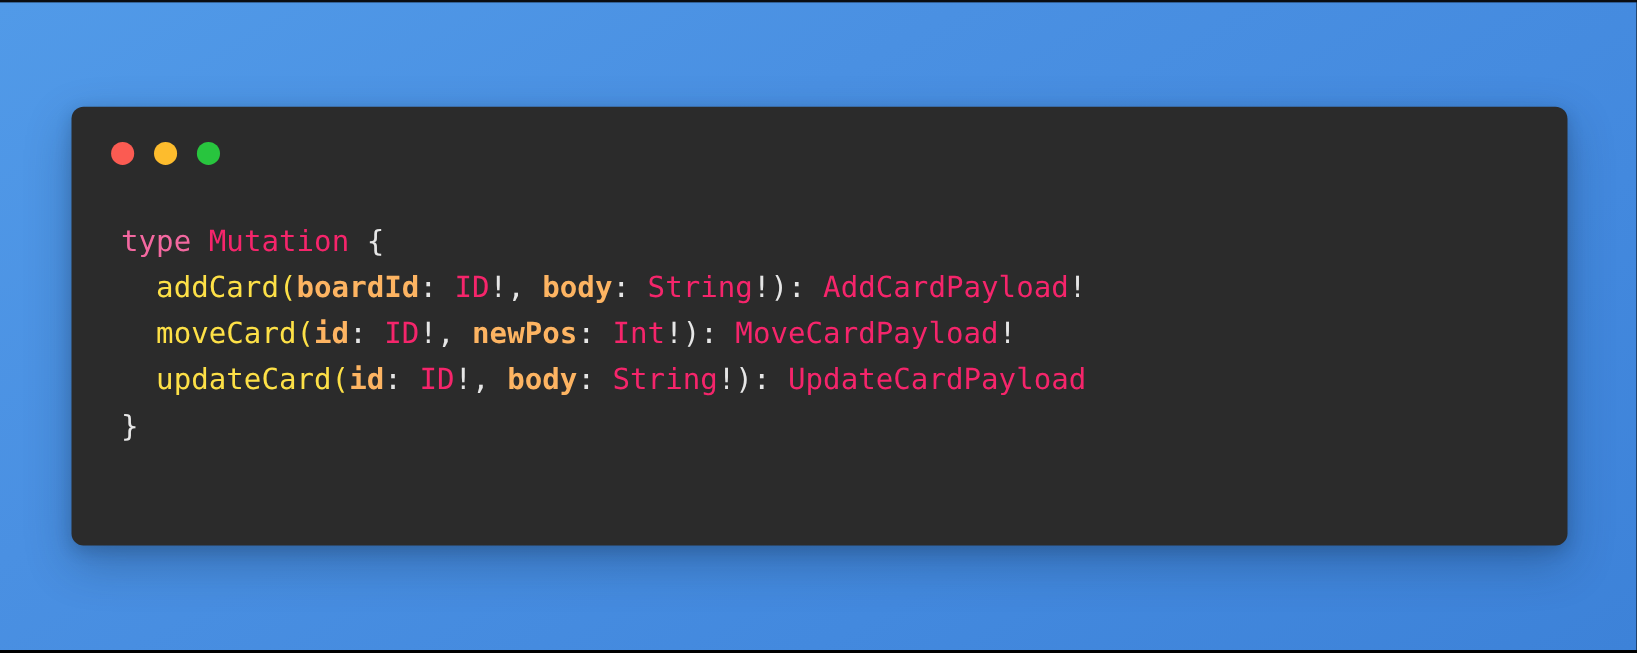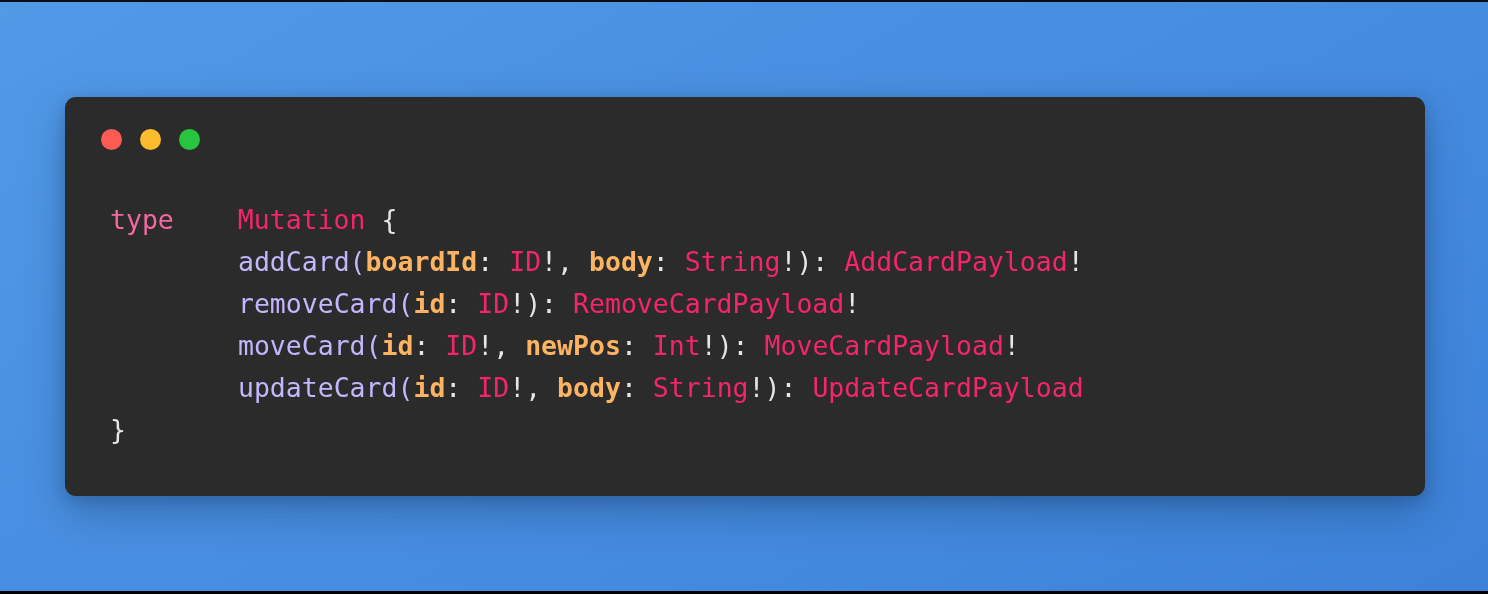--- a/index.html
+++ b/index.html
@@ -105,21 +105,21 @@
     font-size: 26.5px;
     line-height: 42px;
     white-space: pre;
     letter-spacing: 0px;
     color: #E6E6E6;
   }
 
   .tok-kw      { color: #F368A0; }
   .tok-type    { color: #F5256B; }
   .tok-arg     { color: #FDB462; font-weight: bold; }
-  .tok-plain   { color: #c4b5fd; margin-left: 48px; }
+  .tok-plain   { color: #fde047; }
   .tok-punct   { color: #E6E6E6; }
 </style>
 </head>
 <body>
 
 <div class="stage">
 
   <div class="backdrop"></div>
   <div class="top-bar"></div>
 
@@ -129,21 +129,20 @@
       <div class="dots">
         <span class="dot dot-close" style="background: rgb(251, 91, 82);"></span>
         <span class="dot dot-min" style="background: rgb(253, 188, 45);"></span>
         <span class="dot dot-max" style="background: rgb(40, 197, 62);"></span>
       </div>
     </div>
 
     <div class="code-body" id="code-block">
         <div class="code-line"><span class="tok-kw">type</span><span class="tok-plain"> </span><span class="tok-type">Mutation</span><span class="tok-punct"> {</span></div>
         <div class="code-line"><span class="tok-plain">  </span><span class="tok-plain">addCard(</span><span class="tok-arg">boardId</span><span class="tok-punct">: </span><span class="tok-type">ID</span><span class="tok-punct">!, </span><span class="tok-arg">body</span><span class="tok-punct">: </span><span class="tok-type">String</span><span class="tok-punct">!): </span><span class="tok-type">AddCardPayload</span><span class="tok-punct">!</span></div>
-        <div class="code-line"><span class="tok-plain">  </span><span class="tok-plain">removeCard(</span><span class="tok-arg">id</span><span class="tok-punct">: </span><span class="tok-type">ID</span><span class="tok-punct">!): </span><span class="tok-type">RemoveCardPayload</span><span class="tok-punct">!</span></div>
         <div class="code-line"><span class="tok-plain">  </span><span class="tok-plain">moveCard(</span><span class="tok-arg">id</span><span class="tok-punct">: </span><span class="tok-type">ID</span><span class="tok-punct">!, </span><span class="tok-arg">newPos</span><span class="tok-punct">: </span><span class="tok-type">Int</span><span class="tok-punct">!): </span><span class="tok-type">MoveCardPayload</span><span class="tok-punct">!</span></div>
         <div class="code-line"><span class="tok-plain">  </span><span class="tok-plain">updateCard(</span><span class="tok-arg">id</span><span class="tok-punct">: </span><span class="tok-type">ID</span><span class="tok-punct">!, </span><span class="tok-arg">body</span><span class="tok-punct">: </span><span class="tok-type">String</span><span class="tok-punct">!): </span><span class="tok-type">UpdateCardPayload</span></div>
         <div class="code-line"><span class="tok-punct">}</span></div>
       </div>
 
   </div>
 
   <div class="bottom-bar"></div>
 
 </div>

